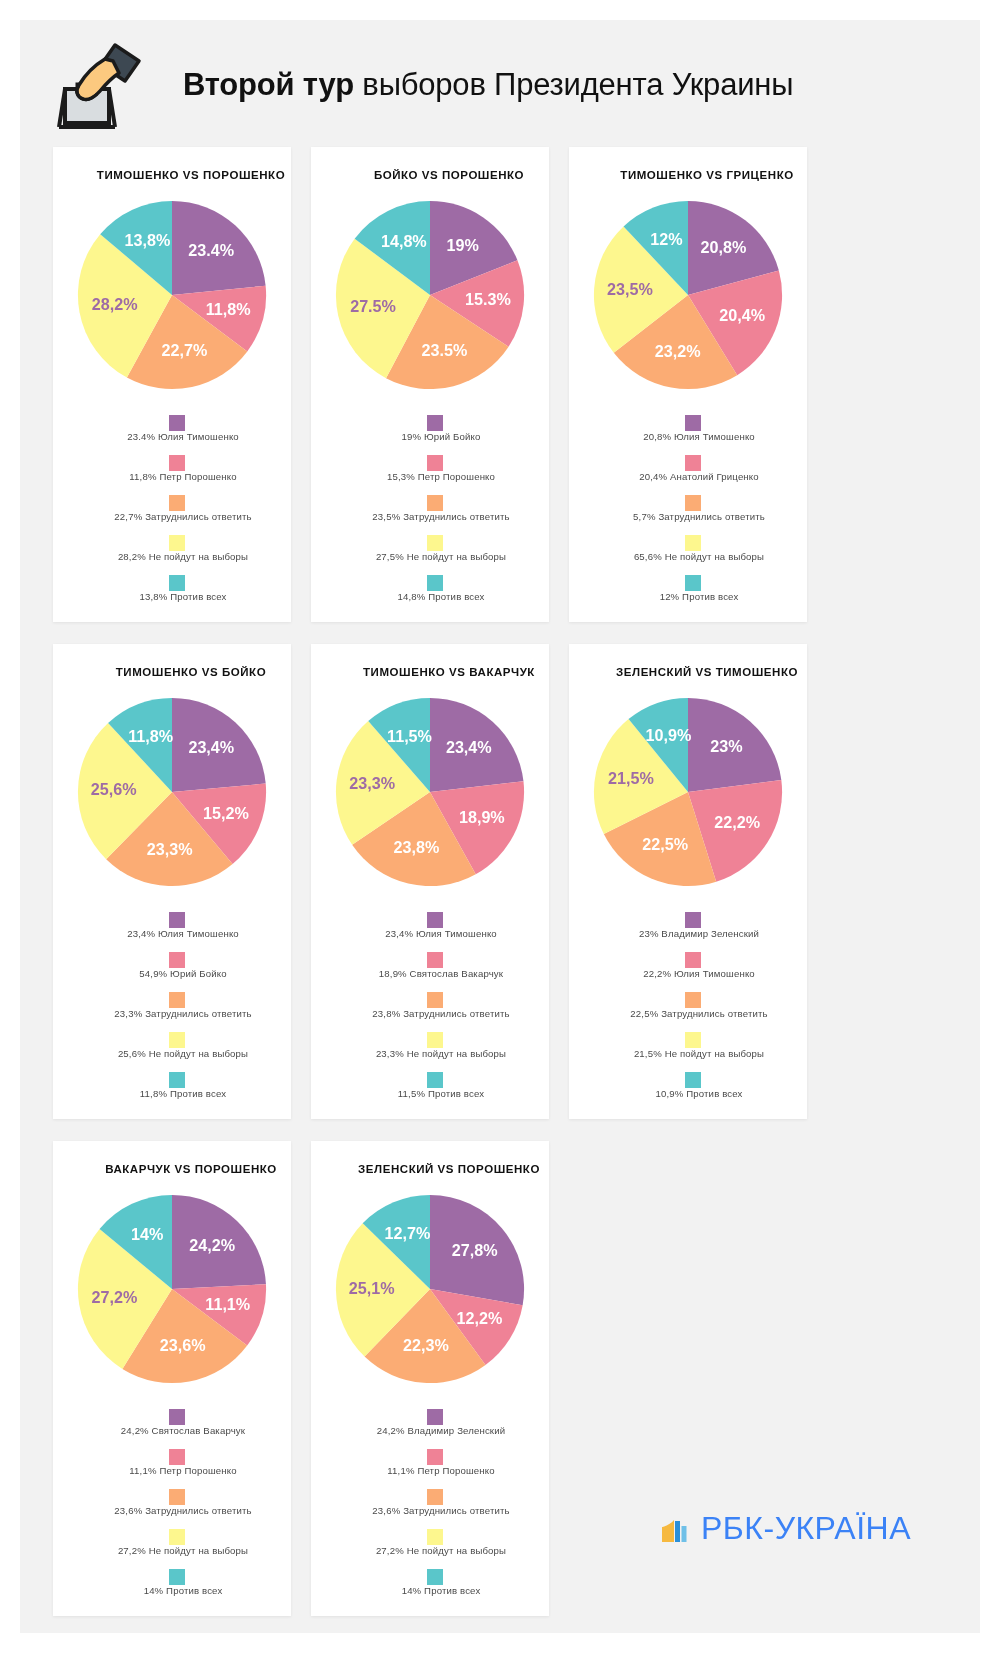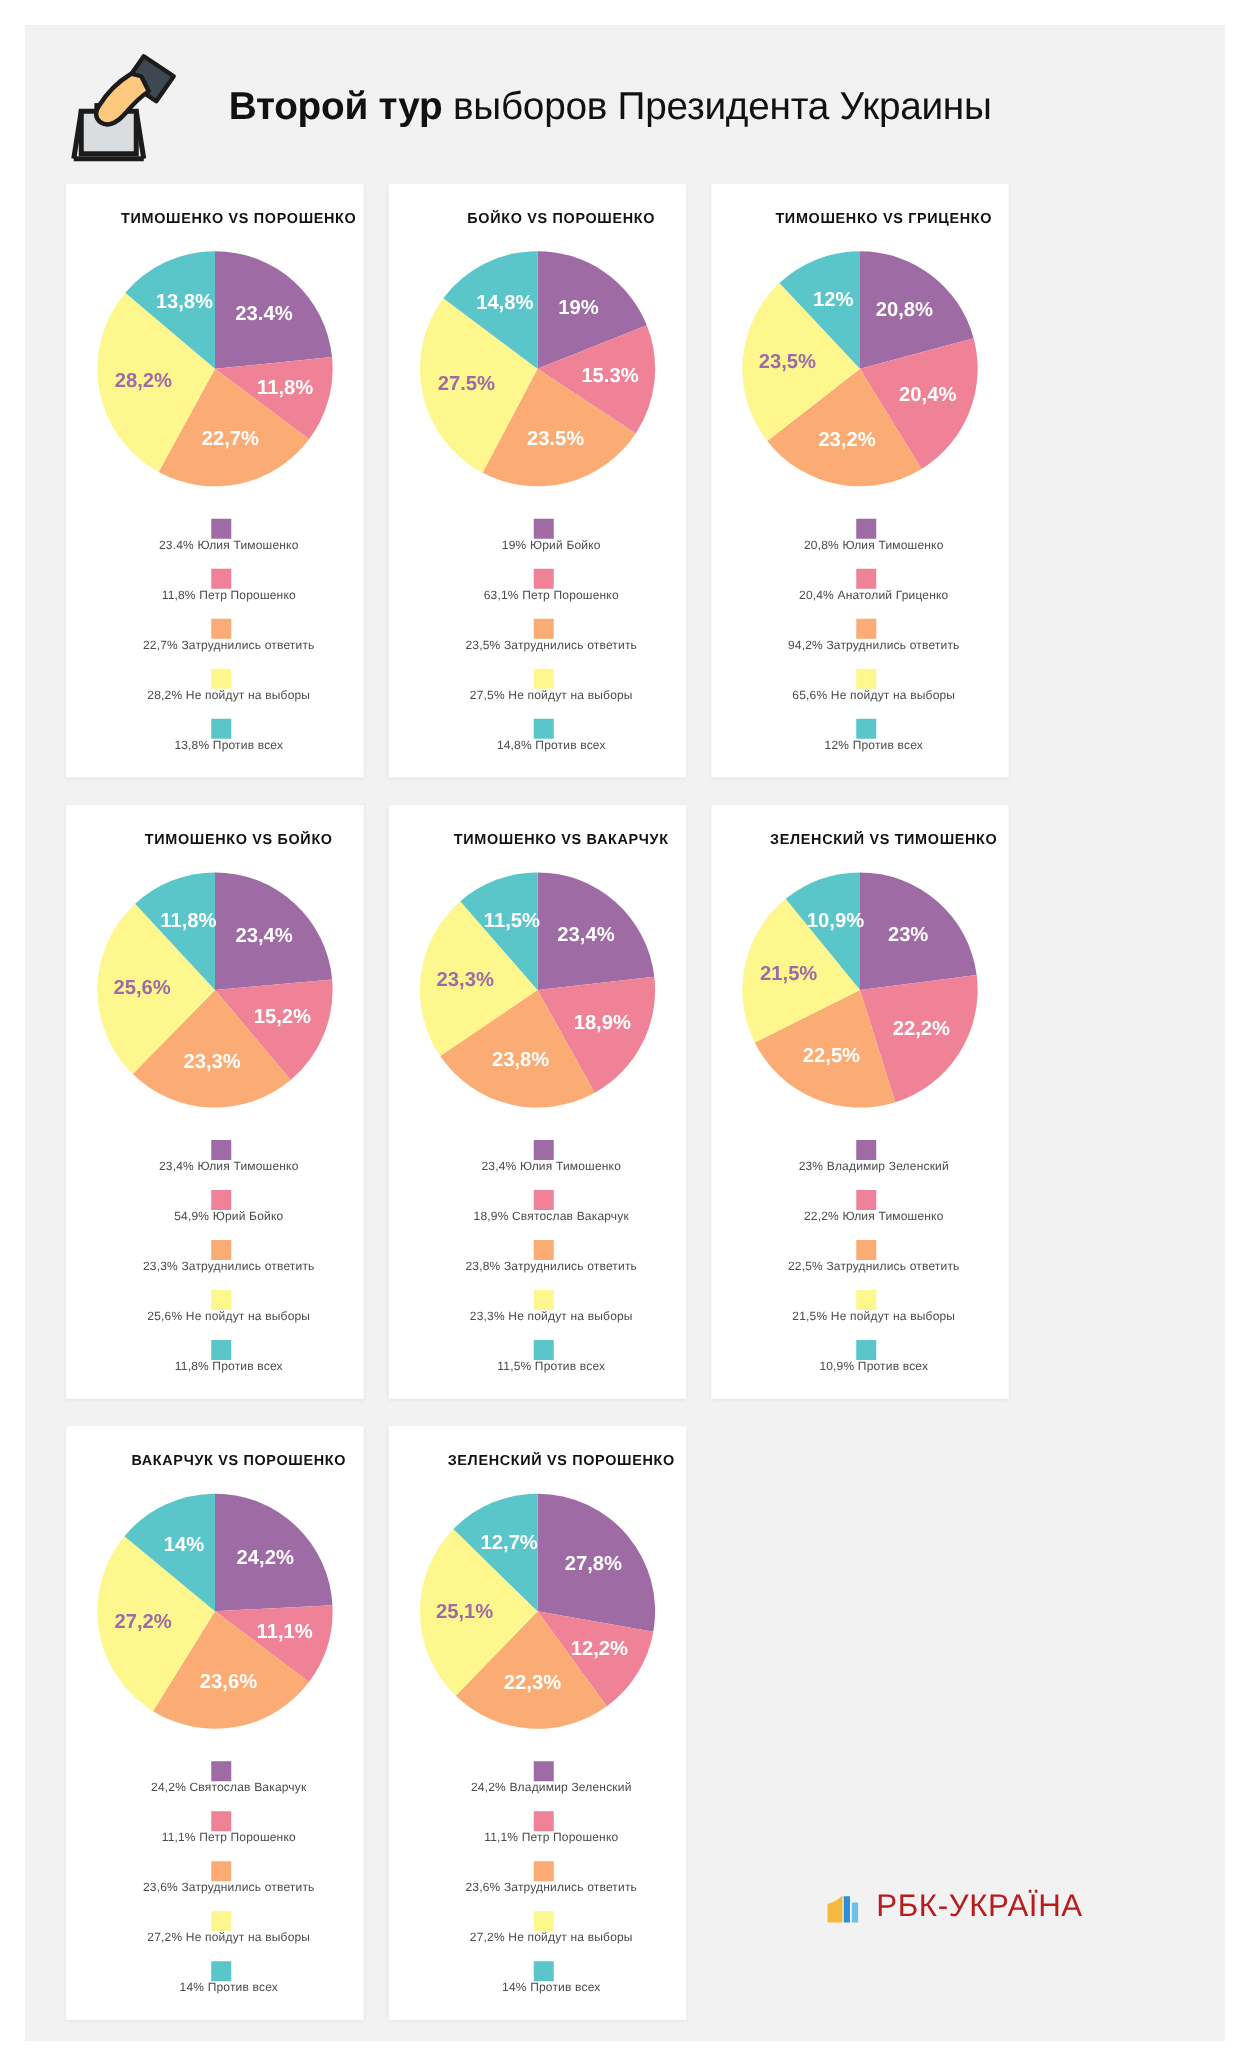--- a/index.html
+++ b/index.html
@@ -81,22 +81,22 @@
   }
 
   
   .logo {
     position: absolute;
     left: 660px; top: 1510px;
     display: flex; align-items: center; gap: 11px;
   }
   .logo-mark { width: 30px; height: 30px; }
   .logo-text {
-    font-size: 25px; font-weight: 400;
-    letter-spacing: 0.5px; color: #b91c1c; text-align: center;
+    font-size: 32px; font-weight: 400;
+    letter-spacing: 0.5px; color: #3b82f6; text-align: center;
   }
 </style>
 </head>
 <body>
 
 <div id="page">
   <div class="canvas"></div>
 
   <div class="header">
     <svg class="ballot-icon" viewBox="0 0 92 92">
@@ -171,21 +171,21 @@
             <text class="slice-label" x="73.3" y="46.8" fill="#ffffff">14,8%</text>
           </svg>
         </div>
         <div class="legend">
           <div class="legend-row">
             <span class="swatch" style="background: rgb(158, 107, 165);"></span>
             <span class="legend-text">19% Юрий Бойко</span>
           </div>
           <div class="legend-row">
             <span class="swatch" style="background: rgb(239, 130, 150);"></span>
-            <span class="legend-text">63,1% Петр Порошенко</span>
+            <span class="legend-text">15,3% Петр Порошенко</span>
           </div>
           <div class="legend-row">
             <span class="swatch" style="background: rgb(251, 172, 116);"></span>
             <span class="legend-text">23,5% Затруднились ответить</span>
           </div>
           <div class="legend-row">
             <span class="swatch" style="background: rgb(253, 247, 142);"></span>
             <span class="legend-text">27,5% Не пойдут на выборы</span>
           </div>
           <div class="legend-row">
@@ -214,21 +214,21 @@
           <div class="legend-row">
             <span class="swatch" style="background: rgb(158, 107, 165);"></span>
             <span class="legend-text">20,8% Юлия Тимошенко</span>
           </div>
           <div class="legend-row">
             <span class="swatch" style="background: rgb(239, 130, 150);"></span>
             <span class="legend-text">20,4% Анатолий Гриценко</span>
           </div>
           <div class="legend-row">
             <span class="swatch" style="background: rgb(251, 172, 116);"></span>
-            <span class="legend-text">94,2% Затруднились ответить</span>
+            <span class="legend-text">5,7% Затруднились ответить</span>
           </div>
           <div class="legend-row">
             <span class="swatch" style="background: rgb(253, 247, 142);"></span>
             <span class="legend-text">65,6% Не пойдут на выборы</span>
           </div>
           <div class="legend-row">
             <span class="swatch" style="background: rgb(90, 198, 202);"></span>
             <span class="legend-text">12% Против всех</span>
           </div>
         </div>

